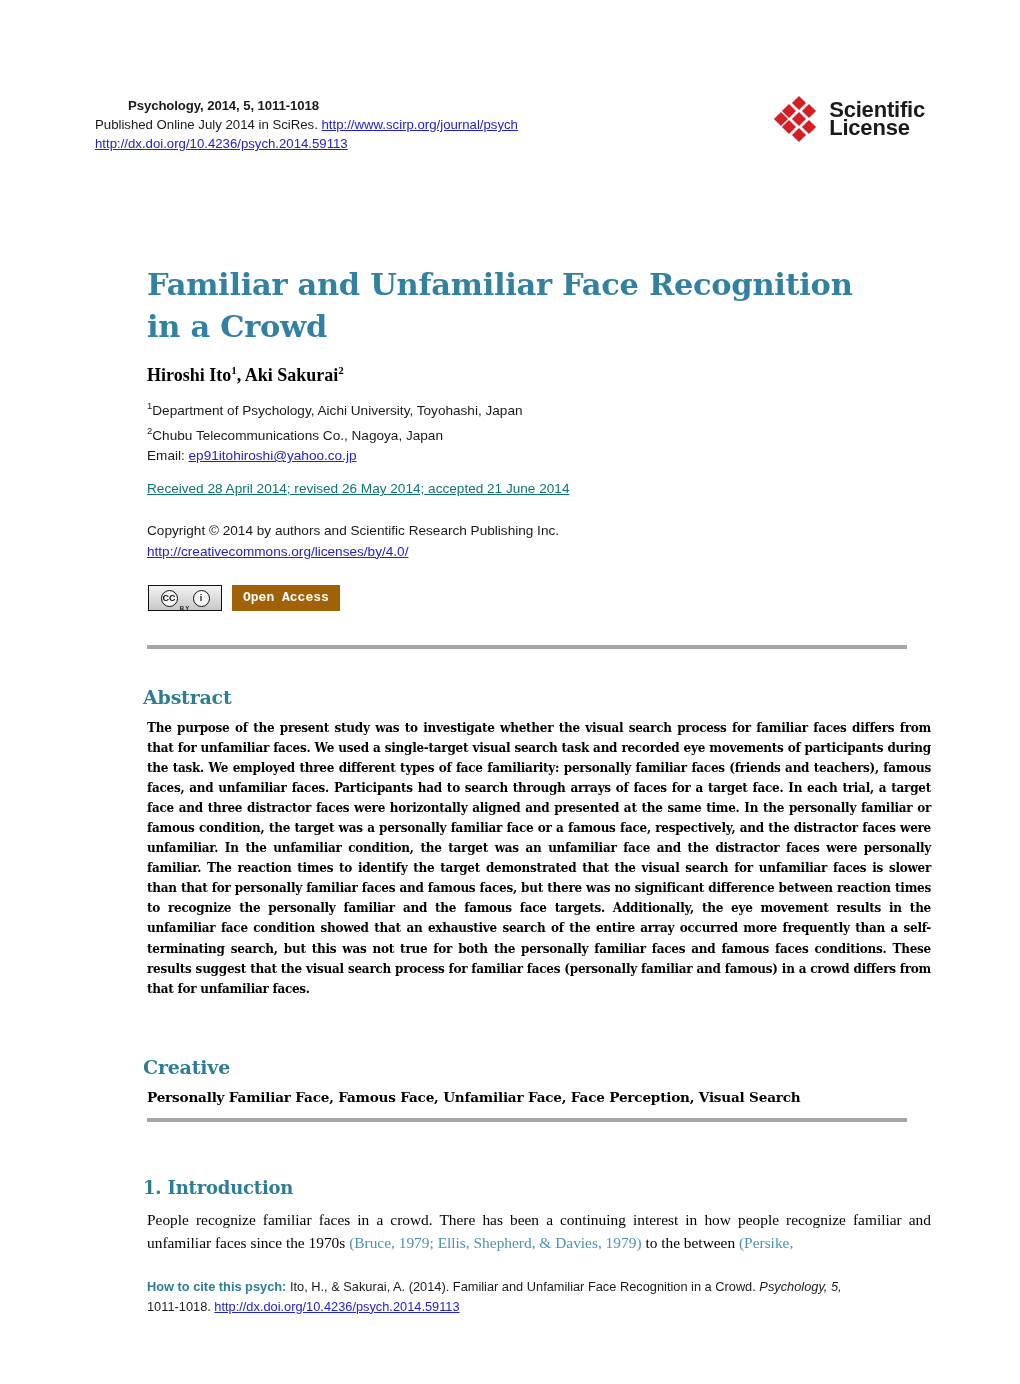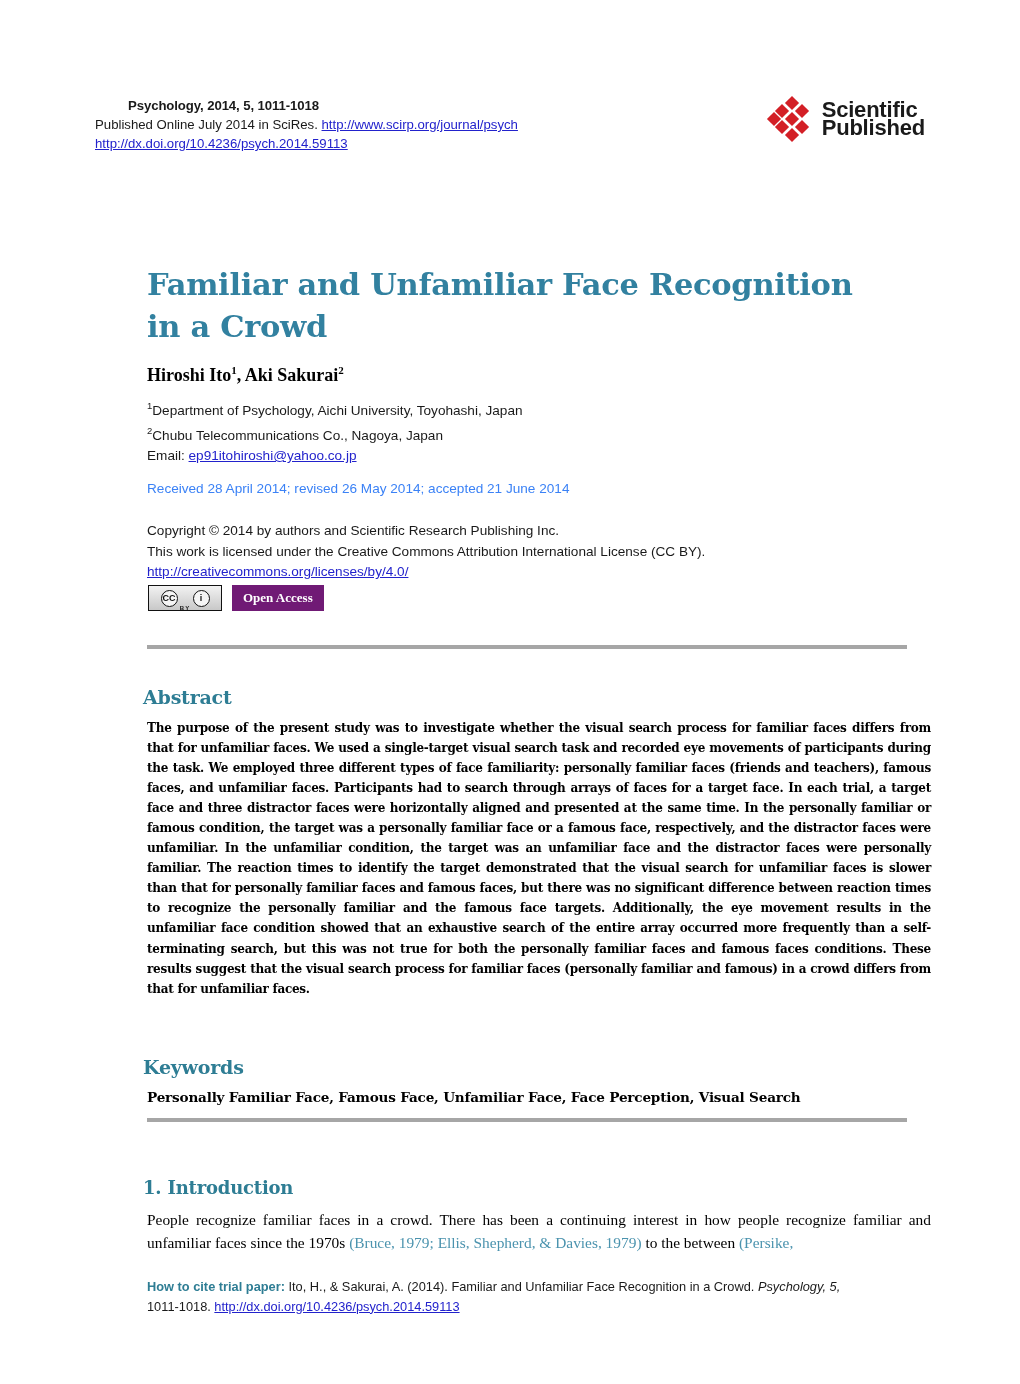--- a/index.html
+++ b/index.html
@@ -108,21 +108,22 @@
     line-height: 20.5px;
     color: #1a1a1a;
   }
   .affils sup { font-size: 9.5px; vertical-align: super; }
 
   .dates {
     position: absolute;
     left: 147px;
     top: 481px;
     font-size: 13.6px;
-    color: #3b82f6;
+    color: #0f766e;
+    text-decoration: underline;
   }
 
   .copyright {
     position: absolute;
     left: 147px;
     top: 521px;
     width: 760px;
     font-size: 13.6px;
     line-height: 20.5px;
     color: #1a1a1a;
@@ -164,23 +165,23 @@
   .cc-by {
     position: absolute;
     left: 0; right: 0; bottom: -1px;
     text-align: center;
     font-size: 6px;
     font-weight: bold;
     color: #111;
     letter-spacing: 1px;
   }
   .oa-badge {
-    background: #701a75;
+    background: #a16207;
     color: #ffffff;
-    font-family: Liberation Serif, serif;
+    font-family: Liberation Mono, monospace;
     font-weight: bold;
     font-size: 13px;
     padding: 4px 11px 5px;
     line-height: 17px;
     text-align: right;
   }
 
   
   .rule {
     position: absolute;
@@ -285,21 +286,21 @@
         <i style="left:28px; top:8px;"></i>
         <i style="left:8px;  top:8px;"></i>
         <i style="left:18px; top:16px;"></i>
         <i style="left:28px; top:24px;"></i>
         <i style="left:0px;  top:16px;"></i>
         <i style="left:8px;  top:24px;"></i>
         <i style="left:18px; top:32px;"></i>
       </div>
       <div class="logo-words">
         <div>Scientific</div>
-        <div>Published</div>
+        <div>License</div>
       </div>
     </div>
   </div>
 
   <h1 class="title">
     <span>Familiar and Unfamiliar Face Recognition</span><br>
     <span>in a Crowd</span>
   </h1>
 
   <div class="authors">
@@ -309,42 +310,41 @@
   <div class="affils">
     <div><sup>1</sup><span>Department of Psychology, Aichi University, Toyohashi, Japan</span></div>
     <div><sup>2</sup><span>Chubu Telecommunications Co., Nagoya, Japan</span></div>
     <div><span>Email: </span><span class="link-blue">ep91itohiroshi@yahoo.co.jp</span></div>
   </div>
 
   <div class="dates">Received 28 April 2014; revised 26 May 2014; accepted 21 June 2014</div>
 
   <div class="copyright">
     <div>Copyright © 2014 by authors and Scientific Research Publishing Inc.</div>
-    <div>This work is licensed under the Creative Commons Attribution International License (CC BY).</div>
     <div><span class="link-blue">http://creativecommons.org/licenses/by/4.0/</span></div>
   </div>
 
   <div class="badges">
     <div class="cc-badge">
       <span class="cc-circle">CC</span>
       <span class="cc-circle">i</span>
       <span class="cc-by">BY</span>
     </div>
     <div class="oa-badge">Open Access</div>
   </div>
 
   <div class="rule rule-top"></div>
   <div class="rule rule-bottom"></div>
 
   <h2 class="sec-heading h-abstract">Abstract</h2>
   <p class="abstract-body">The purpose of the present study was to investigate whether the visual search process for familiar faces differs from that for unfamiliar faces. We used a single-target visual search task and recorded eye movements of participants during the task. We employed three different types of face familiarity: personally familiar faces (friends and teachers), famous faces, and unfamiliar faces. Participants had to search through arrays of faces for a target face. In each trial, a target face and three distractor faces were horizontally aligned and presented at the same time. In the personally familiar or famous condition, the target was a personally familiar face or a famous face, respectively, and the distractor faces were unfamiliar. In the unfamiliar condition, the target was an unfamiliar face and the distractor faces were personally familiar. The reaction times to identify the target demonstrated that the visual search for unfamiliar faces is slower than that for personally familiar faces and famous faces, but there was no significant difference between reaction times to recognize the personally familiar and the famous face targets. Additionally, the eye movement results in the unfamiliar face condition showed that an exhaustive search of the entire array occurred more frequently than a self-terminating search, but this was not true for both the personally familiar faces and famous faces conditions. These results suggest that the visual search process for familiar faces (personally familiar and famous) in a crowd differs from that for unfamiliar faces.</p>
 
-  <h2 class="sec-heading h-keywords">Keywords</h2>
+  <h2 class="sec-heading h-keywords">Creative</h2>
   <p class="keywords-body">Personally Familiar Face, Famous Face, Unfamiliar Face, Face Perception, Visual Search</p>
 
   <h2 class="sec-heading h-intro">1. Introduction</h2>
   <p class="intro-body"><span>People recognize familiar faces in a crowd. There has been a continuing interest in how people recognize familiar and unfamiliar faces since the 1970s </span><span class="cite-link">(Bruce, 1979; Ellis, Shepherd, &amp; Davies, 1979)</span><span> to the between </span><span class="cite-link">(Persike,</span></p>
 
   <div class="footer">
-    <span class="footer-label">How to cite trial paper:</span><span> Ito, H., &amp; Sakurai, A. (2014). Familiar and Unfamiliar Face Recognition in a Crowd. </span><em>Psychology, 5,</em><br><span>1011-1018. </span><span class="link-blue">http://dx.doi.org/10.4236/psych.2014.59113</span>
+    <span class="footer-label">How to cite this psych:</span><span> Ito, H., &amp; Sakurai, A. (2014). Familiar and Unfamiliar Face Recognition in a Crowd. </span><em>Psychology, 5,</em><br><span>1011-1018. </span><span class="link-blue">http://dx.doi.org/10.4236/psych.2014.59113</span>
   </div>
 
 </div>
 
 </body></html>

